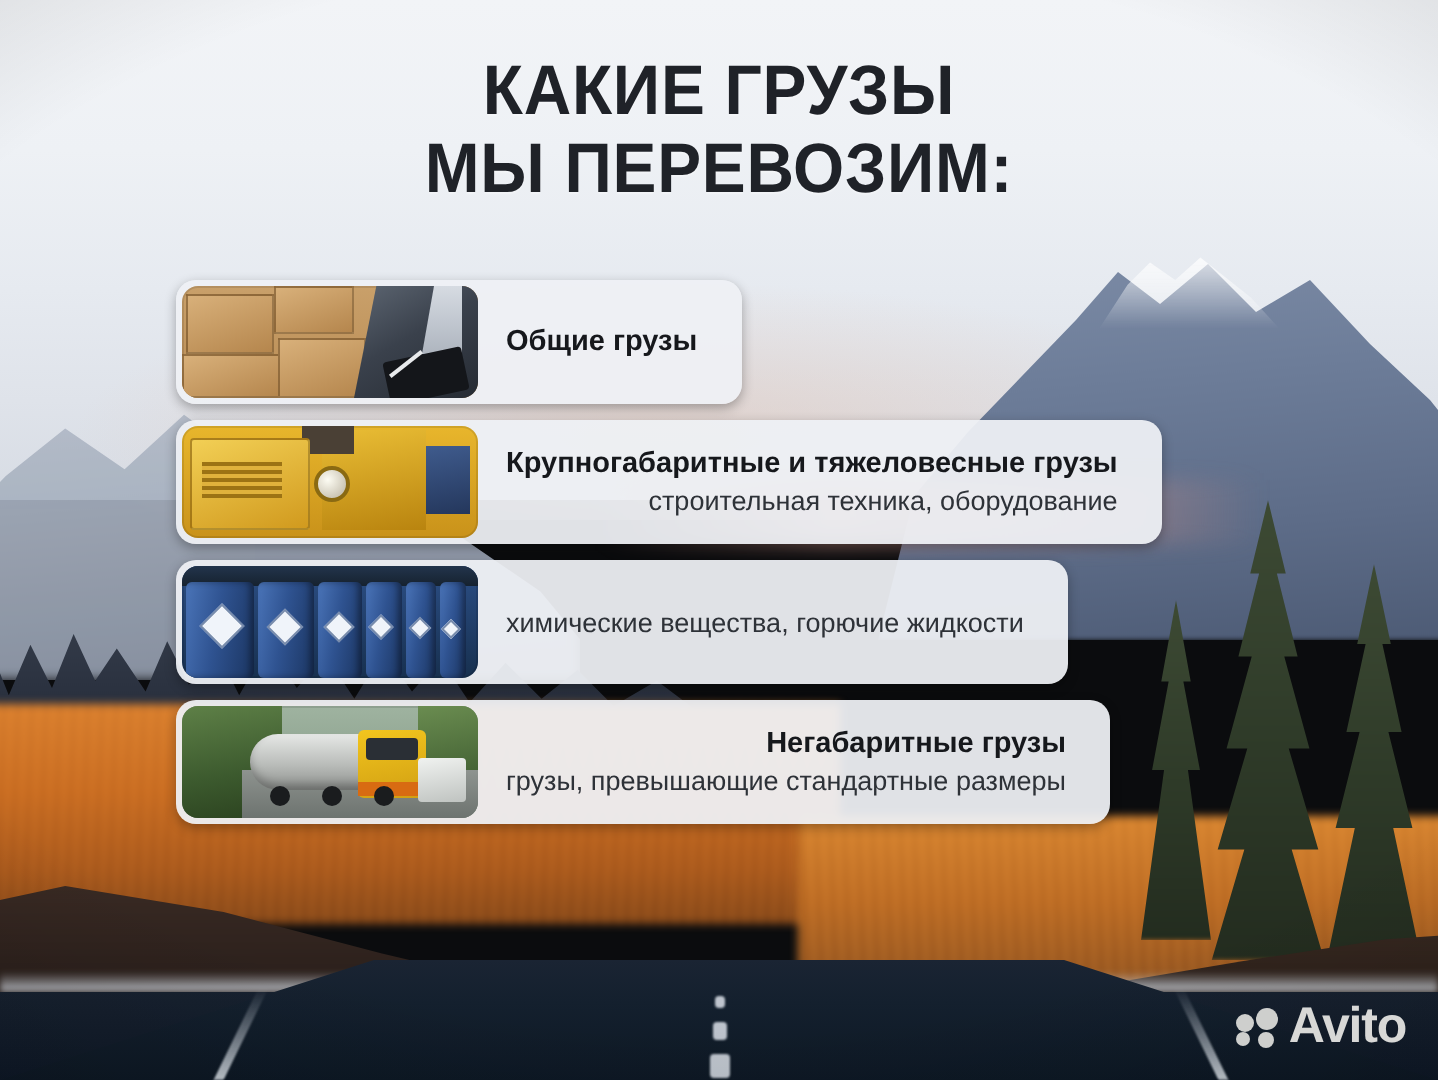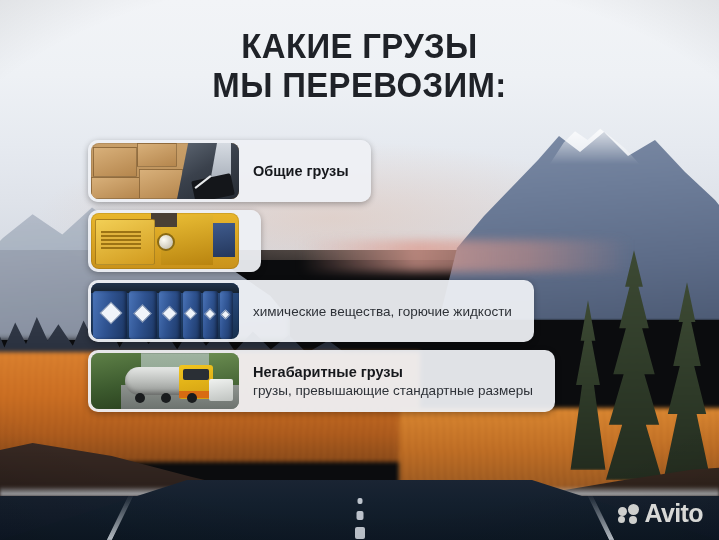--- a/index.html
+++ b/index.html
@@ -157,21 +157,21 @@
     font-size:35px; line-height:39px;
     font-weight:bold; color:#1f2228;
     letter-spacing:.4px;
     transform:scaleX(.94);
     text-shadow:0 1px 1px rgba(255,255,255,.35);
   }
 
   
   .cards {
     position:absolute; left:88px; top:140px; z-index:7;
-    display:flex; flex-direction:column; gap:8px;
+    display:flex; flex-direction:column; gap:8px;text-align:right;
   }
   .card {
     display:flex; align-items:center;
     height:62px;
     background:rgba(238,240,244,.94);
     border-radius:10px;
     padding:3px 22px 3px 3px;
     box-shadow:0 2px 6px rgba(0,0,0,.30);
     width:max-content;
   }
@@ -396,20 +396,24 @@
 
   <div class="card">
     <div class="thumb t-machine">
       <span class="body"></span>
         <span class="dark"></span>
       <span class="cab"></span>
         <span class="grill"></span>
       <span class="lamp"></span>
         <span class="blue"></span>
     </div>
+    <div class="card-text">
+      <div class="card-title">Крупногабаритные и тяжеловесные грузы</div>
+      <div class="card-sub">строительная техника, оборудование</div>
+    </div>
   </div>
 
 
   <div class="card">
     <div class="thumb t-adr">
       <span class="top" style="left:0;width:148px;"></span>
       <span class="bar" style="left:2px;width:34px;"></span>
       <span class="bar" style="left:38px;width:28px;"></span>
       <span class="bar" style="left:68px;width:22px;"></span>
       <span class="bar" style="left:92px;width:18px;"></span>

